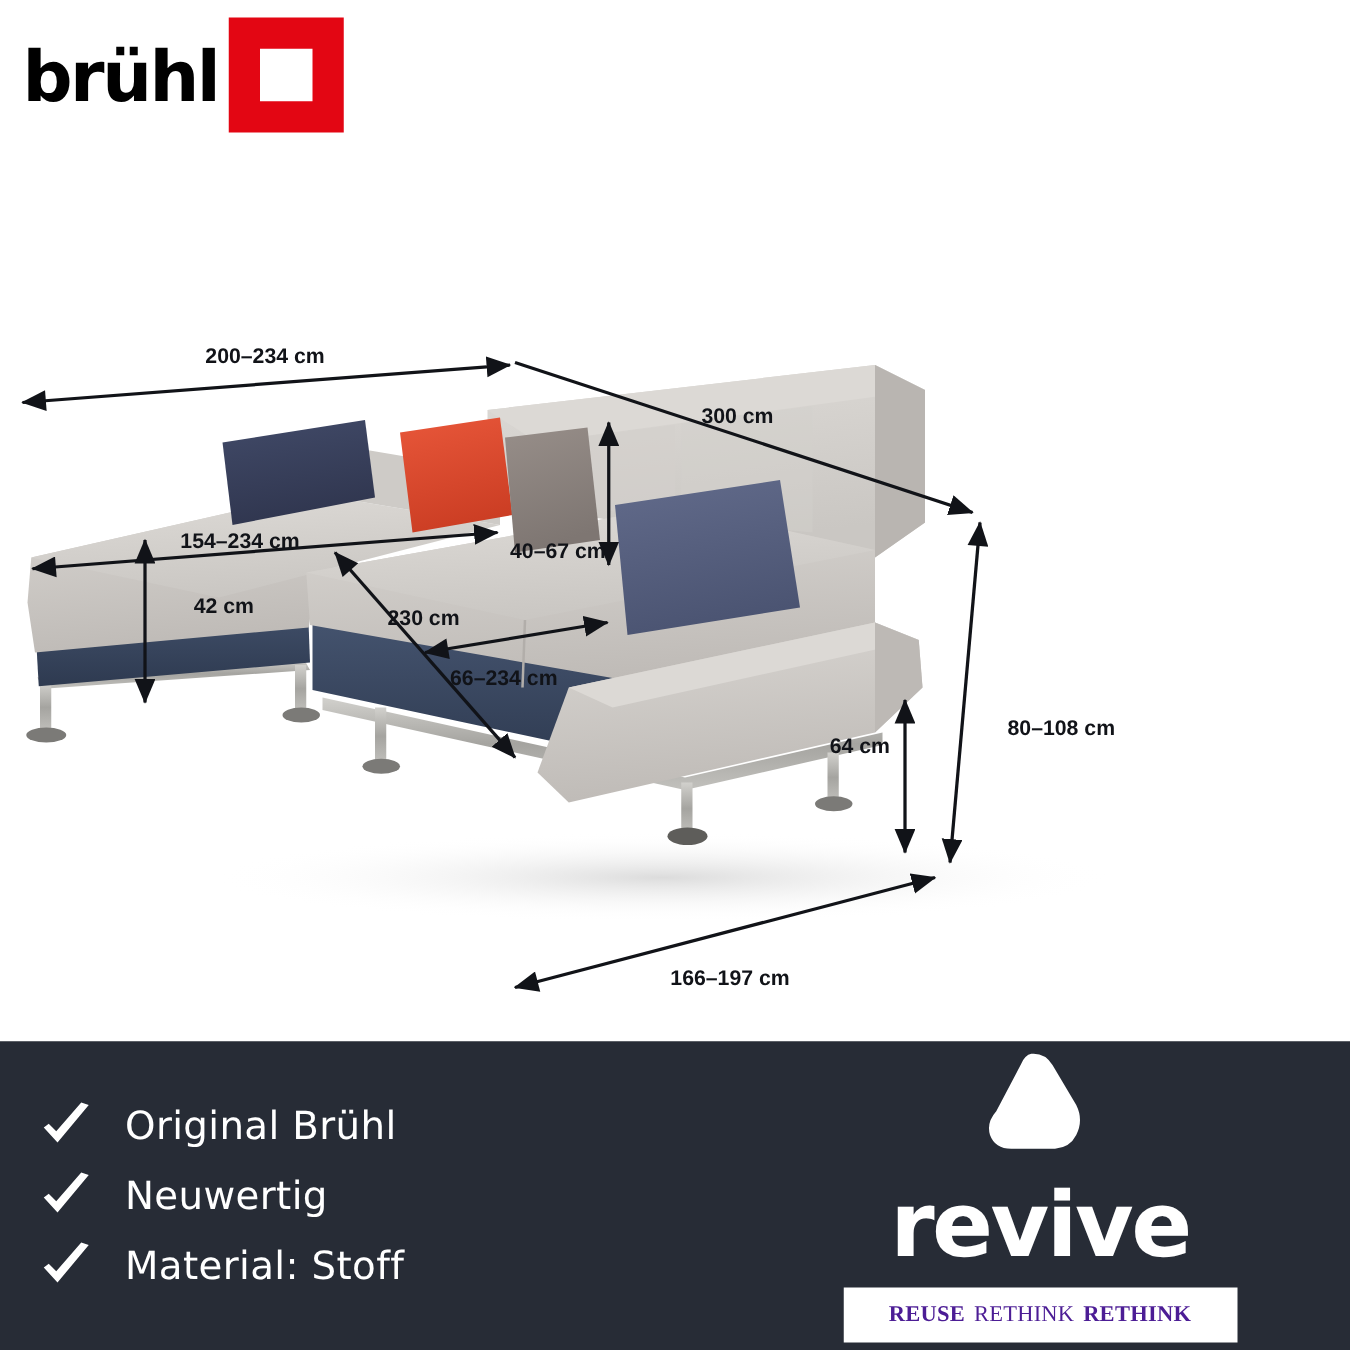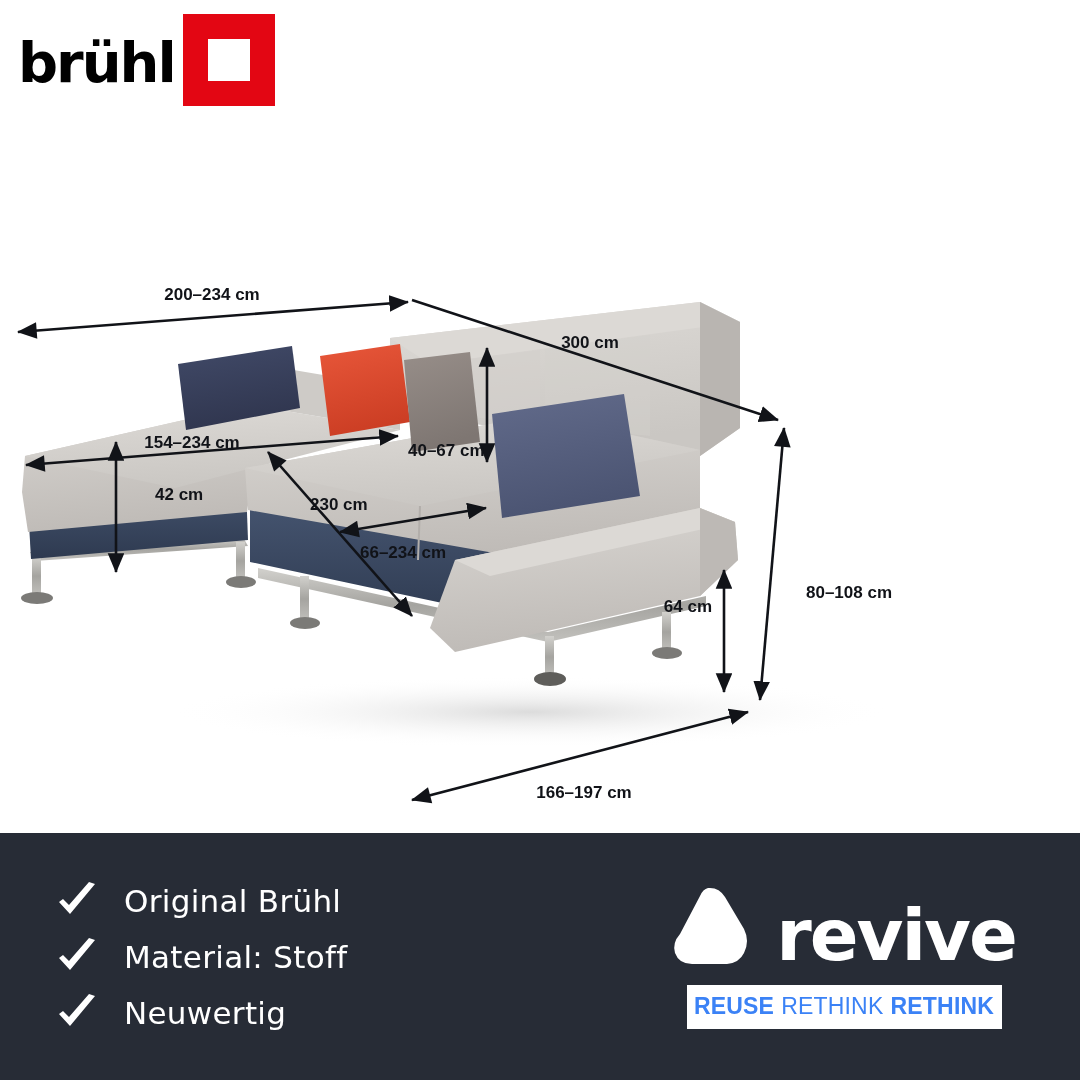--- a/index.html
+++ b/index.html
@@ -29,41 +29,40 @@
     width:92px; height:92px;
     background:#E30613;
     display:flex; align-items:center; justify-content:center;
     margin-bottom:6px;
   }
   #brand-square-inner { width:42px; height:42px; background:#ffffff; }
 
   
   #product-stage {
     position:absolute;
-    left:0; top:260px;
+    left:0; top:250px;
     width:944px; height:580px;
   }
   #product-svg { display:block; width:1080px; height:580px; }
 
   .dim-label {
     font-family:"Liberation Sans", sans-serif;
     font-size:17px;
     font-weight:bold;
     fill:#111318;
   }
 
   
   #bottom-banner {
     position:absolute;
     left:0; top:833px;
     width:1080px; height:247px;
     background:#272C36;
     display:flex;
     align-items:center;
-    padding-left:24px;
   }
 
   #feature-list {
     width:620px;
     padding-left:32px;
     display:flex; flex-direction:column;
     gap:14px;
   }
   .feature-row { display:flex; align-items:center; gap:26px; }
   .check-icon { width:42px; height:42px; flex:0 0 42px; }
@@ -75,41 +74,41 @@
     white-space:nowrap;
   }
 
   #revive-block {
     flex:1;
     display:flex; flex-direction:column;
     align-items:center;
     gap:14px;
     padding-right:36px;
   }
-  #revive-lockup { display:flex; align-items:flex-end; gap:18px; }
+  #revive-lockup { display:flex; align-items:center; gap:18px;flex-direction:column; }
   #revive-mark { width:86px; height:86px; flex:0 0 86px; }
   #revive-wordmark {
     font-family:"DejaVu Sans", sans-serif;
     font-size:72px;
     font-weight:bold;
     color:#ffffff;
     letter-spacing:-2px;
     line-height:1;
   }
   #revive-tagline {
     background:#ffffff;
     width:315px;
     height:44px;
     display:flex; align-items:center; justify-content:center;
     gap:7px;
   }
   .tag-word {
-    font-family:Liberation Sans, sans-serif;
-    font-size:23px;
-    color:#3b82f6;
+    font-family:Liberation Serif, serif;
+    font-size:18px;
+    color:#4c1d95;
     letter-spacing:0.2px;
   }
   .tag-bold { font-weight:bold; }
 </style>
 </head>
 <body>
 
 <div id="brand-logo">
   <div id="brand-wordmark">brühl</div>
   <div id="brand-square">
@@ -264,28 +263,28 @@
       <svg class="check-icon" viewBox="0 0 42 42">
         <path d="M3 22 L14 34 L39 4 L33 2 L13 25 L7 19 Z" fill="#ffffff"></path>
       </svg>
       <span class="feature-text">Original Brühl</span>
     </div>
 
     <div class="feature-row">
       <svg class="check-icon" viewBox="0 0 42 42">
         <path d="M3 22 L14 34 L39 4 L33 2 L13 25 L7 19 Z" fill="#ffffff"></path>
       </svg>
-      <span class="feature-text">Material: Stoff</span>
+      <span class="feature-text">Neuwertig</span>
     </div>
 
     <div class="feature-row">
       <svg class="check-icon" viewBox="0 0 42 42">
         <path d="M3 22 L14 34 L39 4 L33 2 L13 25 L7 19 Z" fill="#ffffff"></path>
       </svg>
-      <span class="feature-text">Neuwertig</span>
+      <span class="feature-text">Material: Stoff</span>
     </div>
 
   </div>
 
   <div id="revive-block">
     <div id="revive-lockup">
       <svg id="revive-mark" viewBox="0 0 86 86">
         <path d="M36 3 Q47 2 53 12 L72 44 Q78 56 72 68 Q67 78 55 79 L20 79 Q7 79 3 68 Q0 58 8 49 L28 11 Q31 4 36 3 Z" fill="#ffffff"></path>
       </svg>
       <span id="revive-wordmark">revive</span>

